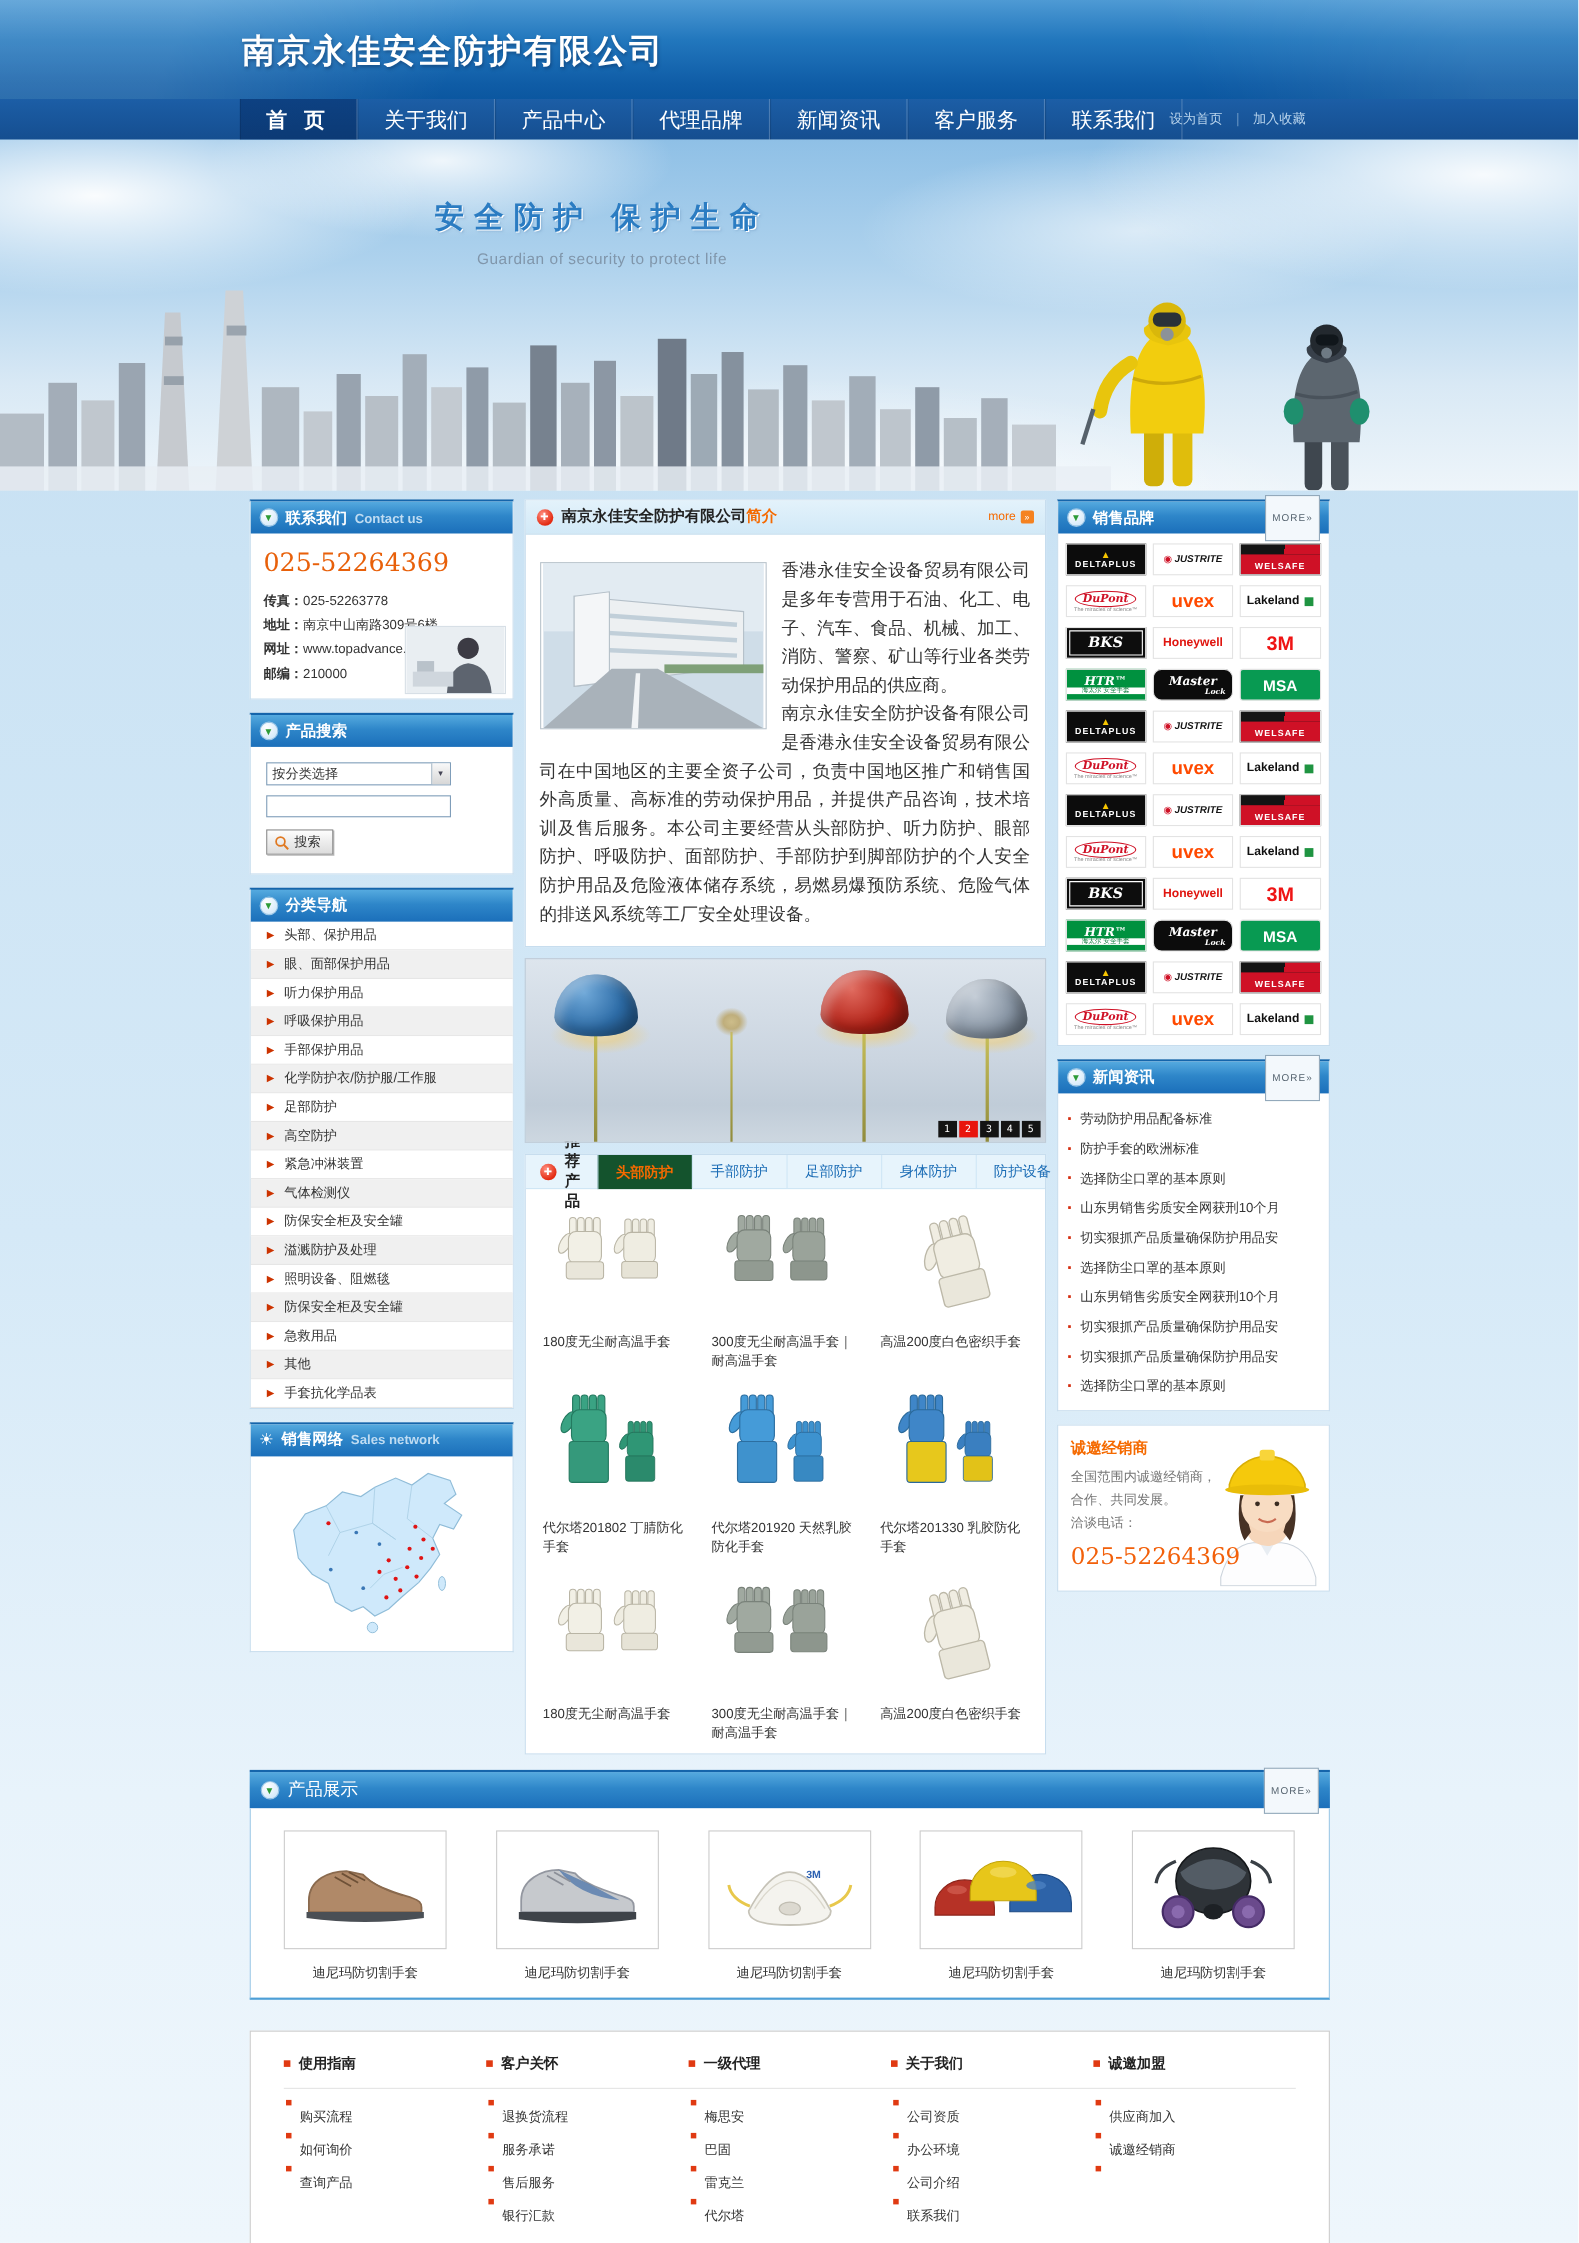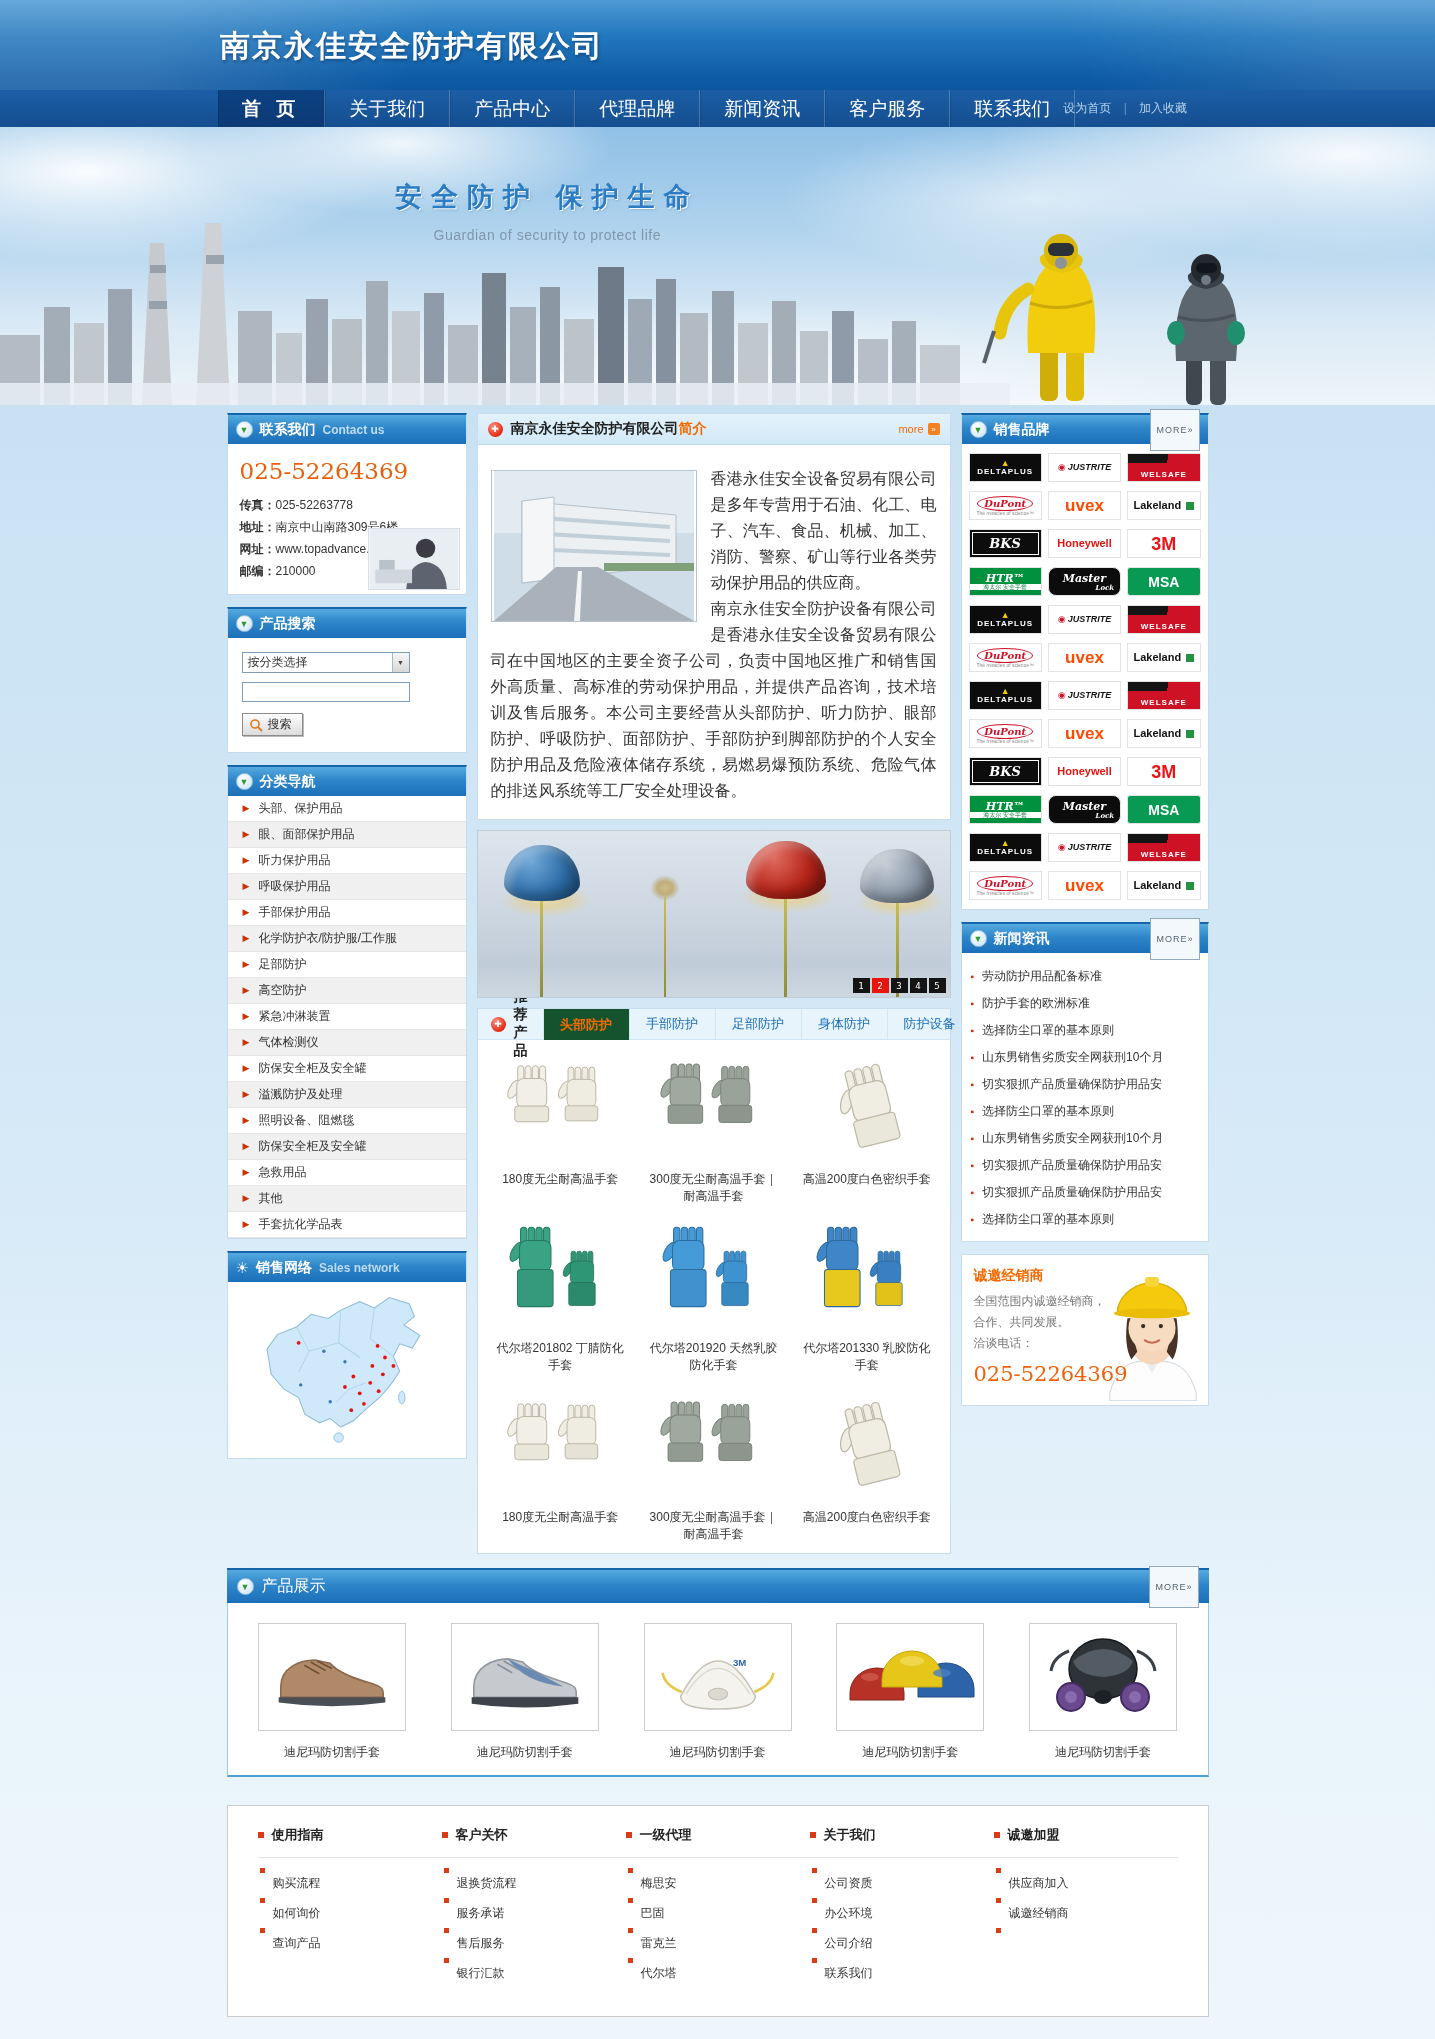--- a/index.html
+++ b/index.html
@@ -16,21 +16,21 @@
 
   
   .main-nav{height:37px;background:linear-gradient(180deg,#1c5ea6,#154e90);display:flex;align-items:stretch;padding-left:218px;position:relative;}
   .nav-item{padding:0 24px;display:flex;align-items:center;color:#fff;font-size:19px;cursor:pointer;border-right:1px solid rgba(255,255,255,.22);box-shadow:inset 1px 0 0 rgba(0,0,0,.12);}
   .nav-item.active{background:linear-gradient(180deg,#0d4182,#0c3a75);font-weight:bold;letter-spacing:5px;}
   .nav-extra{position:absolute;right:248px;top:0;height:100%;display:flex;align-items:center;color:#b9d4ec;font-size:12px;}
   .nav-extra .sep{margin:0 8px;color:#7fa8cf;}
   .nav-extra span[data-interactable="true"]{cursor:pointer;}
 
   
-  .banner{height:278px;position:relative;overflow:hidden;background:linear-gradient(180deg,#8fc0e6 0%,#aed2ed 35%,#d9e9f5 70%,#eef5fa 100%);}
+  .banner{height:319px;position:relative;overflow:hidden;background:linear-gradient(180deg,#8fc0e6 0%,#aed2ed 35%,#d9e9f5 70%,#eef5fa 100%);}
   .banner .clouds{position:absolute;inset:0;background:
     radial-gradient(430px 130px at 6% 16%,rgba(255,255,255,.95),rgba(255,255,255,0) 70%),
     radial-gradient(520px 150px at 94% 10%,rgba(255,255,255,.92),rgba(255,255,255,0) 70%),
     radial-gradient(360px 110px at 72% 26%,rgba(255,255,255,.6),rgba(255,255,255,0) 70%),
     radial-gradient(300px 100px at 28% 6%,rgba(255,255,255,.85),rgba(255,255,255,0) 70%),
     radial-gradient(640px 170px at 50% 108%,rgba(255,255,255,.85),rgba(255,255,255,0) 75%);}
   .skyline{position:absolute;left:0;bottom:0;}
   .workers{position:absolute;right:155px;bottom:0;}
   .slogan{position:absolute;left:395px;top:52px;text-align:center;}
   .slogan-cn{font-size:27px;font-weight:bold;color:#2b7cc2;letter-spacing:9px;text-shadow:1px 1px 0 #fff,2px 2px 2px rgba(120,160,200,.5);}
@@ -94,21 +94,21 @@
 
   
   .rec-panel{background:#fff;border:1px solid #c7ddee;}
   .rec-hd{height:31px;background:#e7f4fc;border-bottom:1px solid #cfe6f5;display:flex;align-items:stretch;}
   .rec-title{display:flex;align-items:center;gap:8px;padding:0 13px;font-size:14px;font-weight:bold;color:#222;}
   .tabs{display:flex;margin-left:2px;}
   .tab{width:86px;display:flex;align-items:center;justify-content:center;font-size:13px;color:#1b6cb5;border-left:1px solid #cfe6f5;cursor:pointer;}
   .tab:last-child{border-right:1px solid #cfe6f5;}
   .tab.active{background:#14532d;color:#f56a00;font-weight:bold;margin-bottom:-1px;}
   .prod-grid{display:grid;grid-template-columns:repeat(3,1fr);padding:12px 6px 10px;row-gap:16px;}
-  .prod{text-align:center;cursor:pointer;}
+  .prod{text-align:left;cursor:pointer;}
   .prod-img{height:112px;display:flex;align-items:center;justify-content:center;}
   .prod-name{font-size:12px;color:#333;line-height:17px;margin-top:7px;padding:0 10px;}
 
   
   .brand-grid{padding:9px 7px;display:grid;grid-template-columns:repeat(3,1fr);gap:9px 6px;}
   .brand{height:29px;display:flex;flex-direction:column;align-items:center;justify-content:center;cursor:pointer;border:1px solid #e3e3e3;overflow:hidden;line-height:1;}
   .brand .row{display:flex;align-items:center;gap:2px;}
   .brand .strip{width:100%;text-align:center;padding:1px 0;}
   .brand .sub{width:100%;text-align:center;white-space:nowrap;}
 

